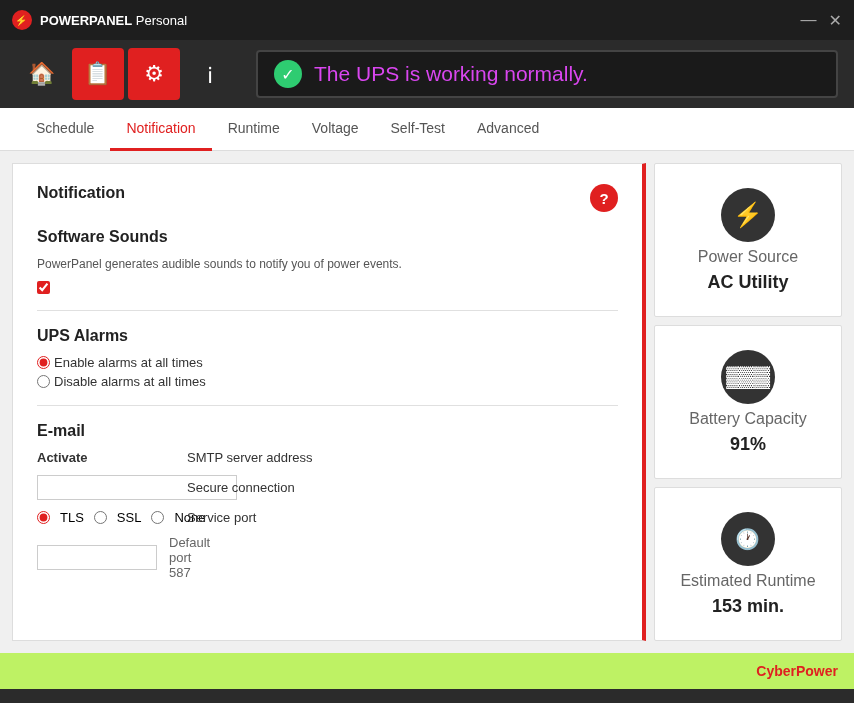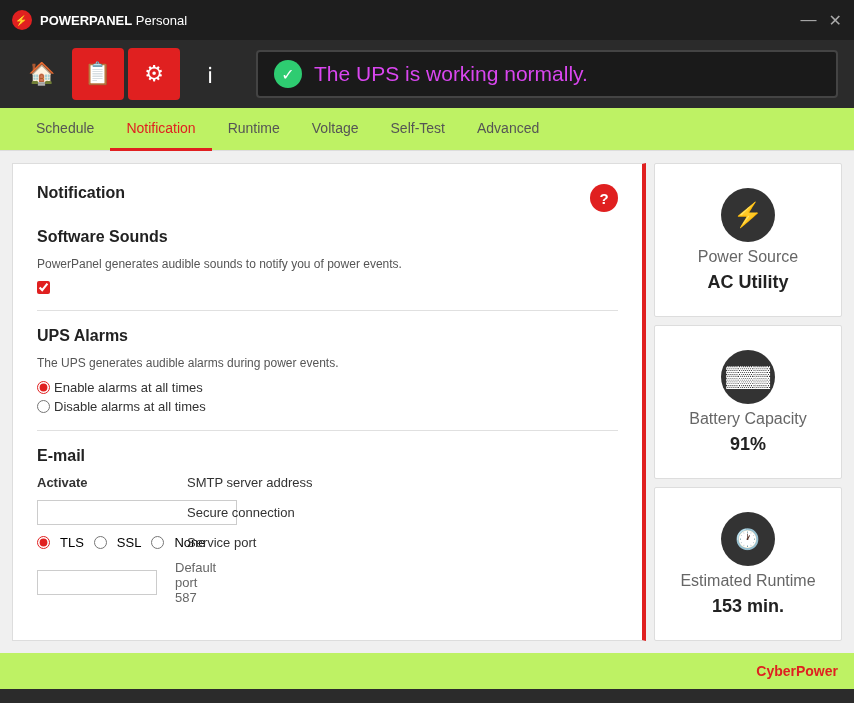--- a/index.html
+++ b/index.html
@@ -67,21 +67,21 @@
       width: 28px; height: 28px;
       background: #2ecc71;
       border-radius: 50%;
       display: flex; align-items: center; justify-content: center;
       color: white; font-size: 16px;
     }
     .status-text { color: #d946ef; font-size: 21px; }
 
     
     .tabs {
-      background: #bef264;
+      background: #ffffff;
       border-bottom: 1px solid #ddd;
       display: flex;
       padding: 0 20px;
     }
     .tab {
       padding: 12px 16px;
       cursor: pointer;
       font-size: 14px;
       color: #555;
       border-bottom: 3px solid transparent;
@@ -145,21 +145,21 @@
       display: flex;
       align-items: center;
       gap: 4px;
       font-size: 13px;
       color: #333;
       margin: 4px 0;
     }
     .radio-row input[type="radio"] { accent-color: #e02020; }
     .secure-row { display: flex; align-items: center; gap: 10px; font-size: 13px; }
     .secure-row input[type="radio"] { accent-color: #e02020; }
-    .port-row { display: flex; align-items: center; gap: 18px; font-size: 13px; }
+    .port-row { display: flex; align-items: center; gap: 12px; font-size: 13px; }
     .port-row input[type="text"] {
       border: 1px solid #ccc;
       padding: 4px 8px;
       font-size: 13px;
       width: 120px;
     }
 
     
     .help-btn {
       float: right;
@@ -267,21 +267,20 @@
 
     <div class="section-title">Software Sounds</div>
     <div class="section-desc">PowerPanel generates audible sounds to notify you of power events.</div>
     <div class="checkbox-row">
       <input type="checkbox" checked="" id="sounds-cb" style="">
     </div>
 
     <hr class="section-divider">
 
     <div class="section-title">UPS Alarms</div>
-    <div class="section-desc">The UPS generates audible alarms during power events.</div>
     <div class="radio-row">
       <input type="radio" name="alarms" checked="" id="alarm-enable" style="">
       <label for="alarm-enable">Enable alarms at all times</label>
     </div>
     <div class="radio-row">
       <input type="radio" name="alarms" id="alarm-disable" style="">
       <label for="alarm-disable">Disable alarms at all times</label>
     </div>
 
     <hr class="section-divider">

